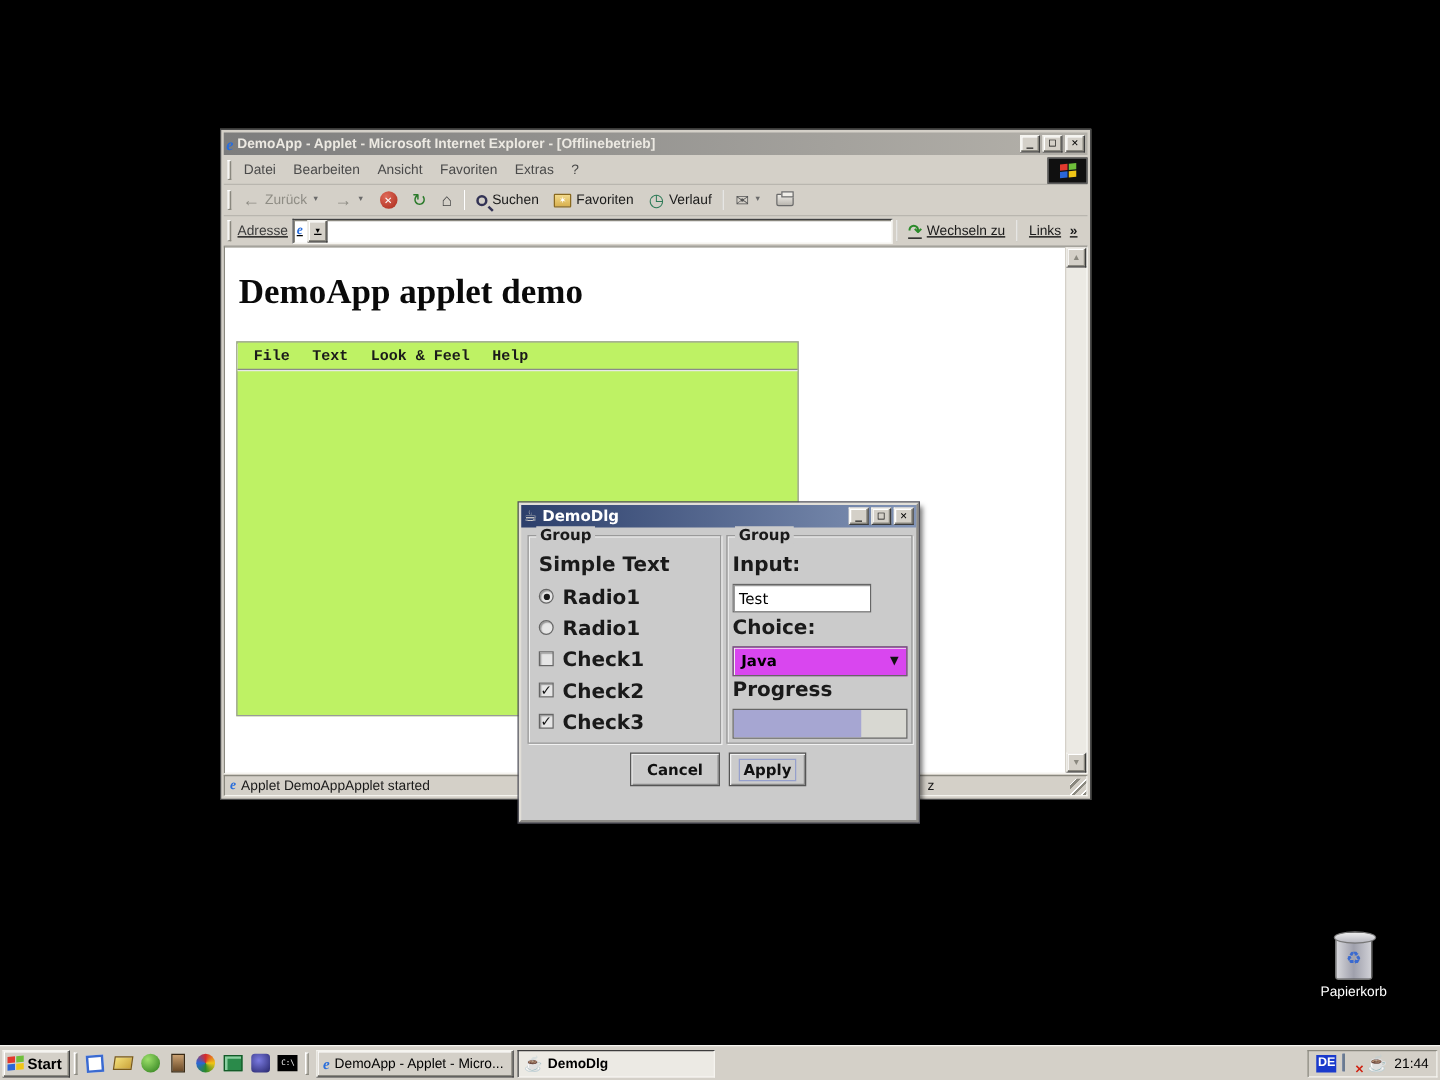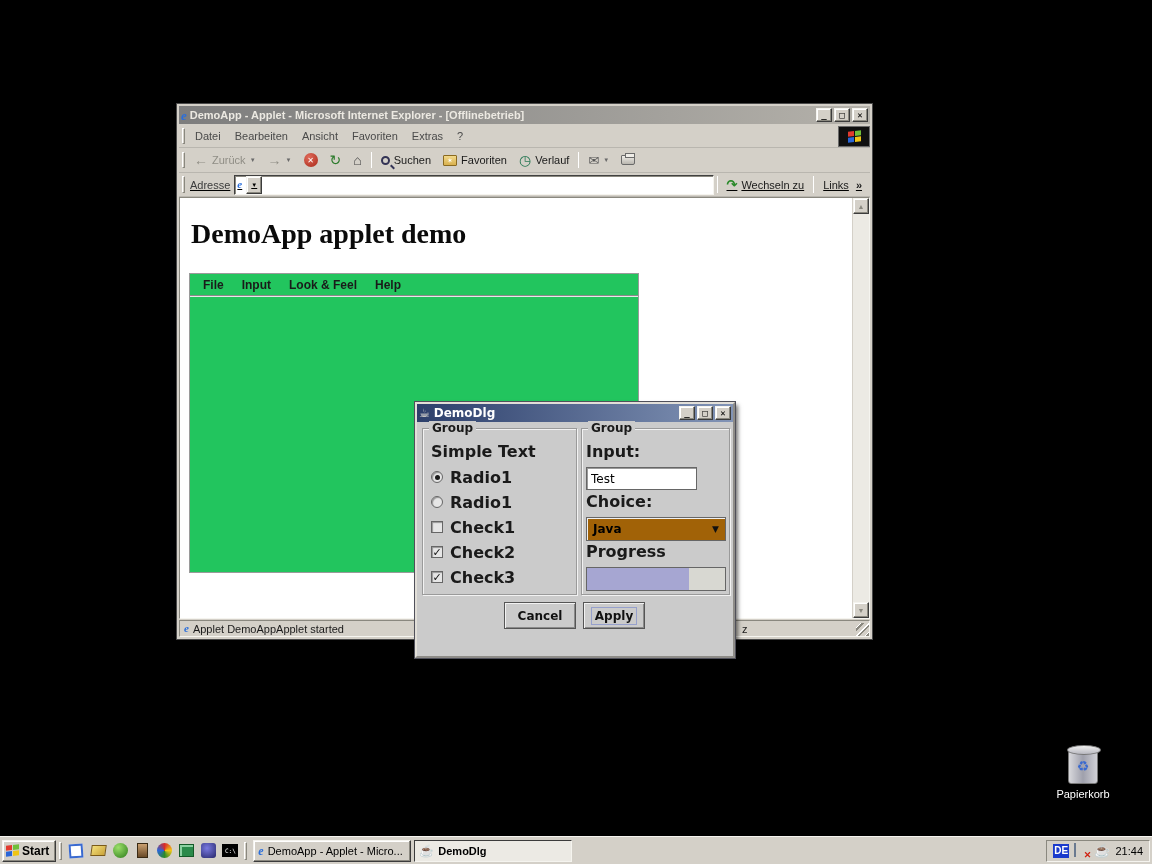--- a/index.html
+++ b/index.html
@@ -45,21 +45,21 @@
   .drop-btn { width:16px; height:18px; display:flex; align-items:center; justify-content:center; font-size:6px; }
   .go-arrow { color:#2a8a2a; font-size:13px; font-weight:bold; line-height:1; }
   .links-chev { font-weight:bold; font-size:11px; vertical-align:4px; margin-left:3px; }
 
   .content { left:2px; top:93px; right:2px; bottom:20px; background:#fff; border:1px solid; border-color:#8a887f #f5f4ef #f5f4ef #8a887f; }
   .page-h1 { left:11px; top:20px; font-family:"Liberation Serif",serif; font-weight:bold; font-size:28px; color:#0a0a0a; }
   .scrollbar { right:0; top:0; width:17px; bottom:0; background:#eceae4; border-left:1px solid #d4d0c8; }
   .sb-btn { width:16px; height:16px; display:flex; align-items:center; justify-content:center; font-size:7px; color:#8a887f; }
 
   
-  .applet { left:9px; top:75px; width:450px; height:300px; background:#22c55e; border:1px solid #9a9a9a; font-family:Liberation Sans, sans-serif; }
+  .applet { left:9px; top:75px; width:450px; height:300px; background:#bef264; border:1px solid #9a9a9a; font-family:Liberation Mono, monospace; }
   .applet-menubar { height:22px; display:flex; align-items:center; border-bottom:1px solid #8a8a8a; box-shadow:0 1px 0 #e8e8e8; padding-left:4px; }
   .applet-menu-item { font-weight:bold; font-size:12px; padding:2px 9px; color:#1a1a1a; }
   .applet-status { position:absolute; left:1px; right:2px; bottom:1px; height:18px; border:1px solid; border-color:#8a8a8a #f2f2f2 #f2f2f2 #8a8a8a; padding:2px 3px; font-size:11px; color:#1a1a1a; background:#cbcbcb; }
 
   .statusbar { left:2px; right:2px; bottom:2px; height:17px; display:flex; gap:2px; }
   .sb-panel { border:1px solid; border-color:#8a887f #f5f4ef #f5f4ef #8a887f; display:flex; align-items:center; padding:0 4px; gap:4px; color:#1a1a1a; }
   .gripper { position:absolute; right:0; bottom:0; width:13px; height:13px; background:repeating-linear-gradient(135deg, transparent 0 3px, #fff 3px 4px, #8a887f 4px 6px); }
 
   
   .dlg { left:415px; top:402px; width:320px; height:256px; background:#cbcbcb; border:2px outset #e2dfd8; outline:1px solid #50505a; z-index:20; font-family:"DejaVu Sans",sans-serif; box-shadow:3px 3px 4px rgba(0,0,0,.55); }
@@ -67,21 +67,21 @@
   .dlg-title .ttl { color:#fff; font-weight:bold; font-size:12px; margin-left:4px; flex:1; }
   .cup { color:#e8e4d8; font-size:12px; line-height:1; }
   .grp { border:1px solid #9a9a9a; box-shadow:inset 1px 1px 0 #f2f2f2, 1px 1px 0 #f2f2f2; }
   .grp-title { position:absolute; top:-8px; left:6px; background:#cbcbcb; padding:0 3px; font-weight:bold; font-size:12px; color:#1a1a1a; }
   .mlabel { font-weight:bold; font-size:16px; color:#1a1a1a; }
   .row { position:absolute; left:8px; display:flex; align-items:center; gap:7px; height:16px; }
   .radio { width:12px; height:12px; border-radius:50%; background:#e6e6e6; border:1px solid #666; box-shadow:inset 1px 1px 1px rgba(0,0,0,.35); display:flex; align-items:center; justify-content:center; }
   .radio.on::after { content:""; width:5px; height:5px; border-radius:50%; background:#1a1a1a; }
   .chk { width:12px; height:12px; background:#e6e6e6; border:1px solid #666; box-shadow:inset 1px 1px 1px rgba(0,0,0,.35); font-size:11px; font-weight:bold; color:#111; display:flex; align-items:center; justify-content:center; line-height:1; }
   .mfield { background:#fff; border:1px solid #666; box-shadow:inset 1px 1px 0 #9a9a9a; font:12px "DejaVu Sans",sans-serif; padding:0 4px; color:#000; }
-  .combo { background:#a16207; border:1px solid #666; box-shadow:inset 1px 1px 0 #f0f0f0; display:flex; align-items:center; padding:0 6px; font-weight:bold; font-size:12px; }
+  .combo { background:#d946ef; border:1px solid #666; box-shadow:inset 1px 1px 0 #f0f0f0; display:flex; align-items:center; padding:0 6px; font-weight:bold; font-size:12px; }
   .combo .arr { margin-left:auto; font-size:9px; color:#111; }
   .pbar { border:1px solid #666; background:#d8d8d2; overflow:hidden; }
   .pfill { height:100%; background:#a6a6d2; }
   .mbtn { background:#cbcbcb; border:1px solid #555; box-shadow:inset 1px 1px 0 #f2f2f2, inset -1px -1px 0 #8a8a8a; font-weight:bold; font-size:12px; color:#111; display:flex; align-items:center; justify-content:center; font-family:"DejaVu Sans",sans-serif; }
   .mbtn.focus span { outline:1px solid #96a0cc; padding:1px 3px; }
   .dlg-banner { left:0; right:0; top:233px; height:17px; border:1px solid; border-color:#8a8a8a #f2f2f2 #f2f2f2 #8a8a8a; background:#dcd9d2; font-size:11px; color:#222; padding:1px 4px; font-family:"Liberation Sans",sans-serif; }
 
   
   .taskbar { left:0; bottom:0; width:1152px; height:28px; background:#d4d0c8; border-top:1px solid #f5f4f0; display:flex; align-items:center; padding:0 2px; z-index:30; }
   .start-btn { height:22px; padding:0 6px 0 3px; display:flex; align-items:center; gap:3px; font-weight:bold; font-size:12px; }
@@ -192,21 +192,21 @@
       <span class="links-chev">»</span>
     </span>
   </div>
 
   <div class="abs content" style="position:absolute;">
     <div class="abs page-h1">DemoApp applet demo</div>
 
     <div class="abs applet">
       <div class="applet-menubar">
         <span class="applet-menu-item">File</span>
-        <span class="applet-menu-item">Input</span>
+        <span class="applet-menu-item">Text</span>
         <span class="applet-menu-item">Look &amp; Feel</span>
         <span class="applet-menu-item">Help</span>
       </div>
     </div>
 
     <div class="abs scrollbar">
       <span class="sb-btn raised abs" style="top:0;left:0">▲</span>
       <span class="sb-btn raised abs" style="bottom:0;left:0">▼</span>
     </div>
   </div>

